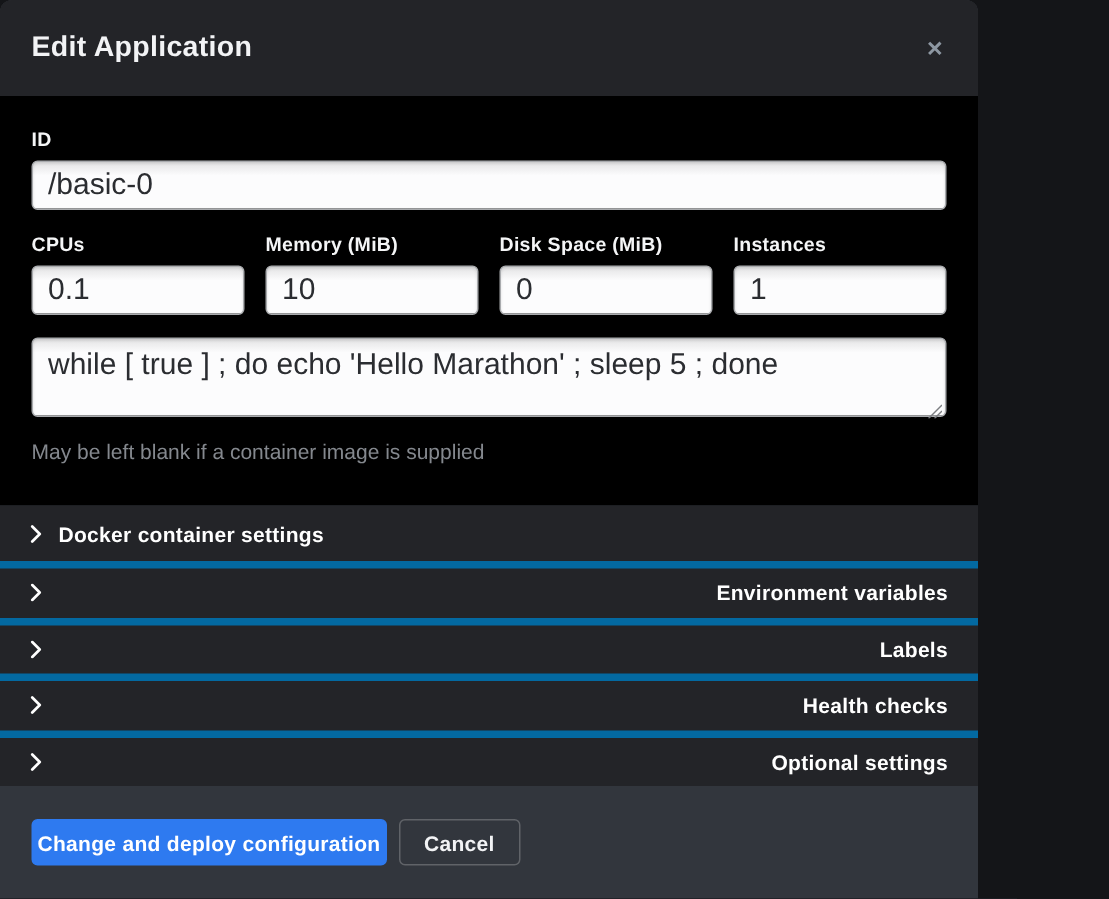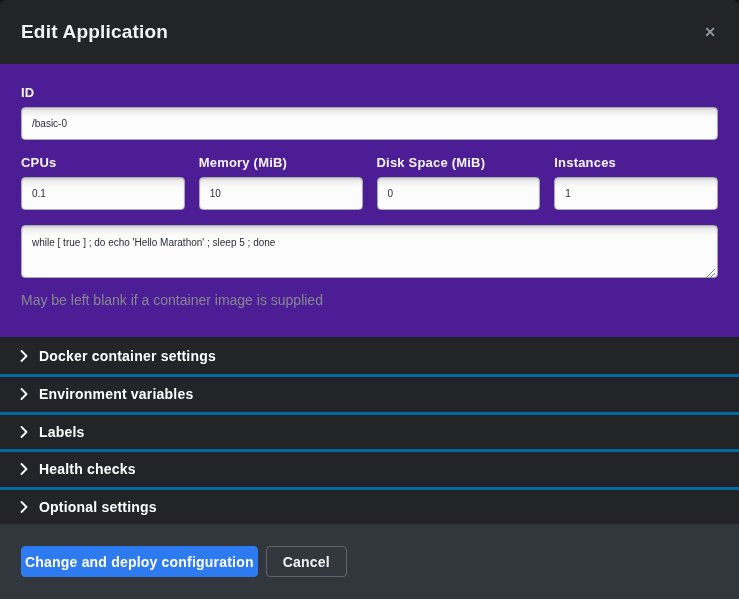--- a/index.html
+++ b/index.html
@@ -1,20 +1,20 @@
 <!DOCTYPE html>
 <html><head>
 <meta charset="utf-8">
 <style>
   * { box-sizing: border-box; margin: 0; padding: 0; }
   html, body { width: 739px; height: 599px; background: #141518; }
   body { font-family: "Liberation Sans", sans-serif; }
 
   .modal {
-    width: 739px; height: 599px;
+    width: 652px; height: 599px;
     display: flex; flex-direction: column;
     background: #32363d;
     border-radius: 8px 8px 0 0;
     overflow: hidden;
   }
 
   
   .modal-header {
     height: 64px; flex: 0 0 64px;
     background: #232428;
@@ -27,35 +27,35 @@
   .close-btn {
     background: none; border: none; cursor: pointer;
     color: #8d97a2; font-size: 14px; font-weight: 700; line-height: 1;
     padding: 4px 2px;
     font-family: "Liberation Sans", sans-serif;
   }
 
   
   .form-area {
     height: 273px; flex: 0 0 273px;
-    background: #4c1d95;
+    background: #000000;
     padding: 21px 21px 10px 21px;
   }
   .field-label {
     display: block;
     color: #f4f5f6; font-size: 13px; font-weight: 700;
     line-height: 16px; margin-bottom: 6px; letter-spacing: .2px;
   }
   .text-input, .text-area {
     width: 100%;
     border: 1px solid #a9abae;
     border-radius: 4px;
     background: linear-gradient(to bottom, #e3e3e4 0px, #fcfcfd 9px);
     color: #2b2d31;
-    font-size: 10px;
+    font-size: 20px;
     font-family: "Liberation Sans", sans-serif;
     padding: 0 10px;
     outline: none;
     box-shadow: inset 0 1px 2px rgba(0,0,0,.12);
   }
   .text-input { height: 33px; }
   .text-area {
     height: 53px; resize: none; padding: 8px 0 0 10px;
     line-height: 18px; overflow: hidden;
   }
@@ -75,21 +75,21 @@
   }
 
   
   .accordion { height: 187px; flex: 0 0 187px; background: #232428; }
   .accordion-row {
     height: 37px;
     display: flex; align-items: center;
     padding: 0 20px; gap: 11px;
     cursor: pointer;
   }
-  .accordion-row + .accordion-row { border-top: 3px solid #0369a1; height: 37.5px; }
+  .accordion-row + .accordion-row { border-top: 5px solid #0369a1; height: 37.5px; justify-content: space-between; }
   .accordion-label {
     color: #ffffff; font-size: 14px; font-weight: 700; letter-spacing: .2px;
   }
   .chevron { display: inline-flex; width: 8px; height: 12px; flex: 0 0 8px; }
 
   
   .modal-footer {
     flex: 1 1 auto;
     background: #32363d;
     display: flex; align-items: center;

